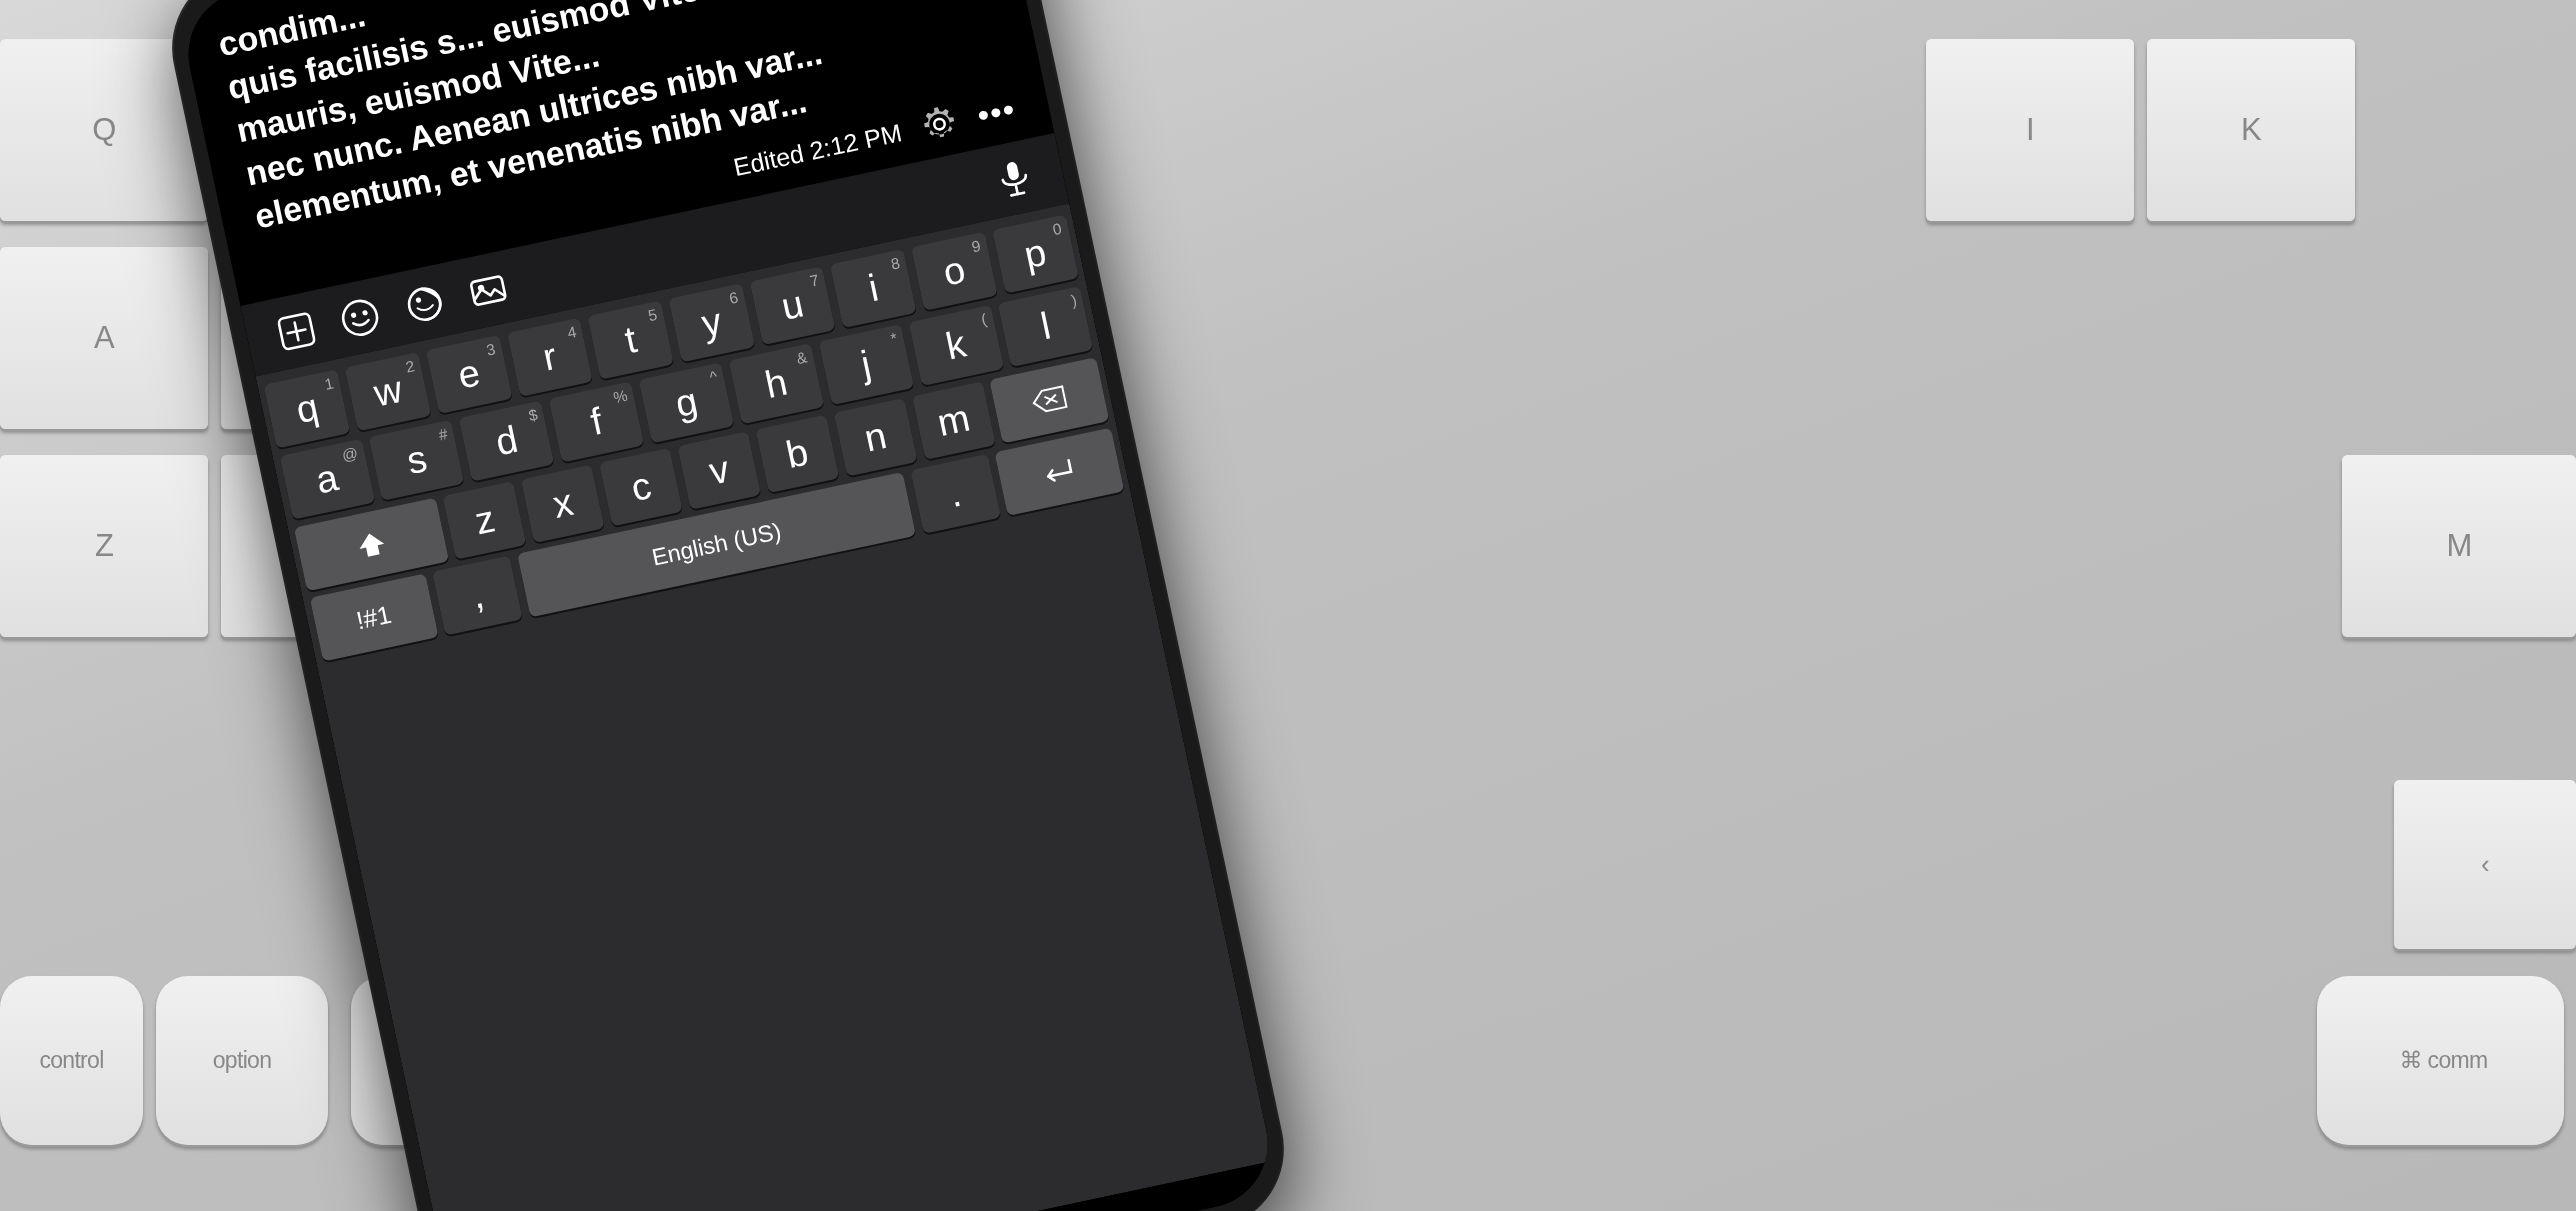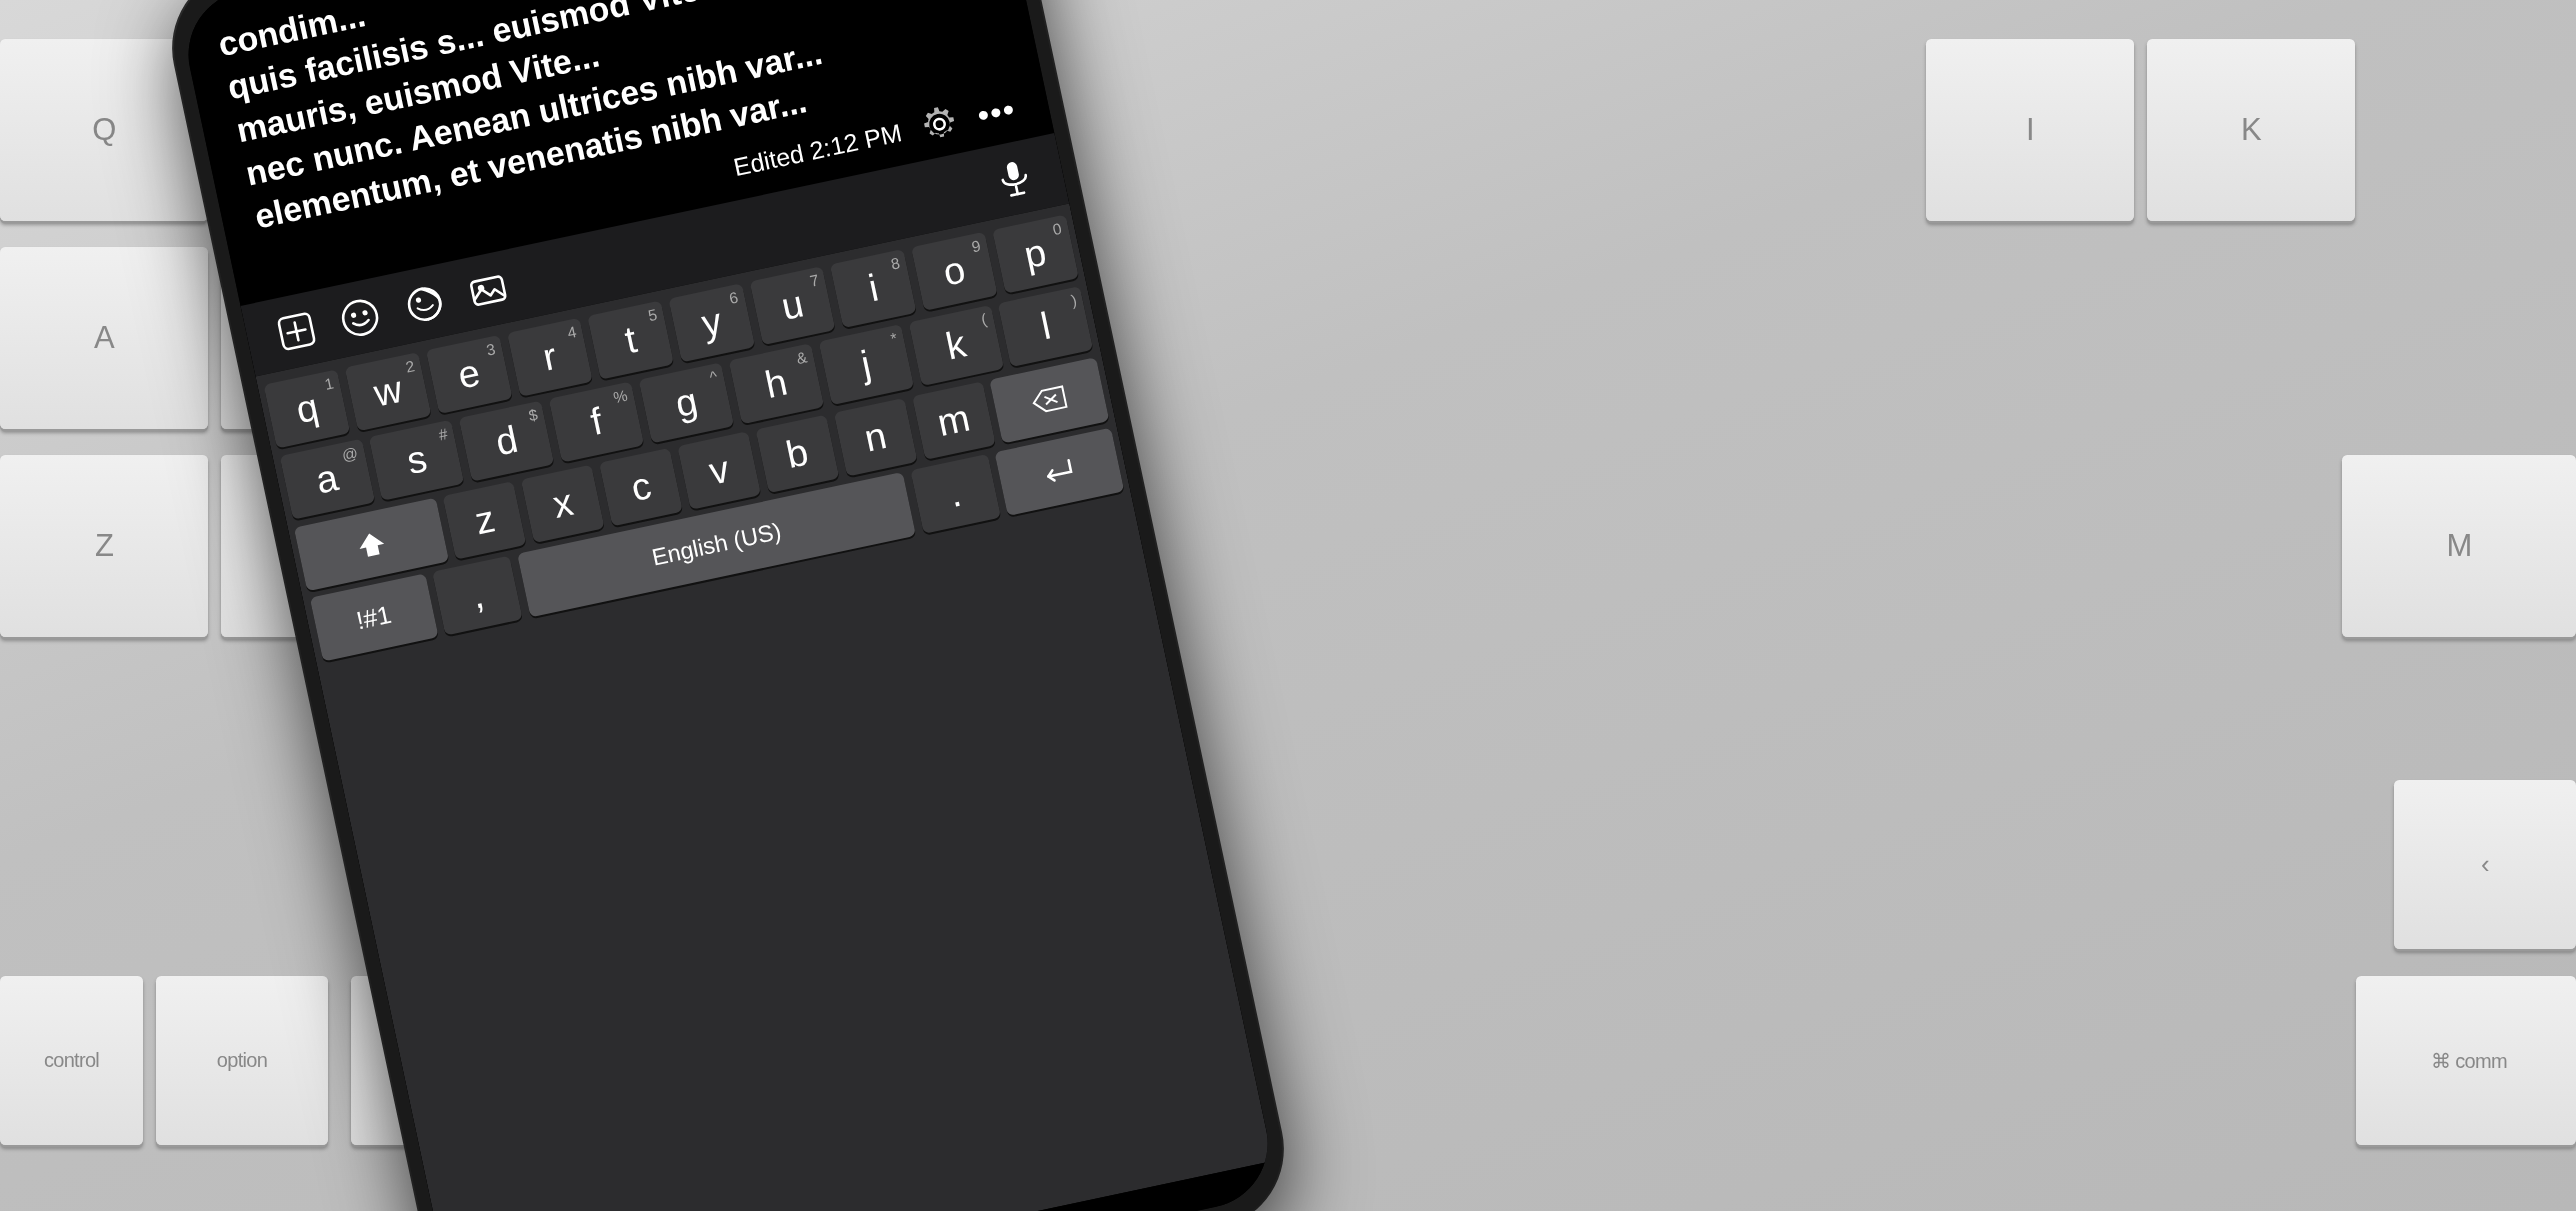--- a/index.html
+++ b/index.html
@@ -37,21 +37,22 @@
       color: #888;
       font-size: 31px;
       font-weight: 300;
       display: flex;
       align-items: center;
       justify-content: center;
       letter-spacing: -0.7px;
     }
 
     .mac-key.small-label {
-      font-size: 20px;
+      font-size: 23px;
+      border-radius: 32px;
     }
 
     
     .phone-container {
       position: absolute;
       top: -117px;
       left: 299px;
       width: 858px;
       height: 1431px;
       transform: rotate(-12deg);
@@ -247,21 +248,21 @@
     .mac-key-x { top: 455px; left: 221px; width: 208px; height: 182px; }
     .mac-key-c { top: 455px; left: 442px; width: 208px; height: 182px; }
 
     
     .mac-key-ctrl { top: 976px; left: 0px; width: 143px; height: 169px; font-size: 21px; }
     .mac-key-opt { top: 976px; left: 156px; width: 172px; height: 169px; font-size: 21px; }
     .mac-key-cmd { top: 976px; left: 351px; width: 247px; height: 169px; font-size: 21px; }
 
     
     .mac-key-m { top: 455px; right: 0px; width: 234px; height: 182px; }
-    .mac-key-cmd2 { top: 976px; right: 0px; width: 220px; height: 169px; font-size: 21px; padding-left: 6px; }
+    .mac-key-cmd2 { top: 976px; right: 12px; width: 247px; height: 169px; font-size: 21px; padding-left: 6px; }
 
     
     .mac-key-larr { top: 780px; right: 0px; width: 182px; height: 169px; font-size: 26px; }
   </style>
 </head>
 <body>
 
 <div class="keyboard-bg"></div>
 
 <div class="mac-keyboard">

